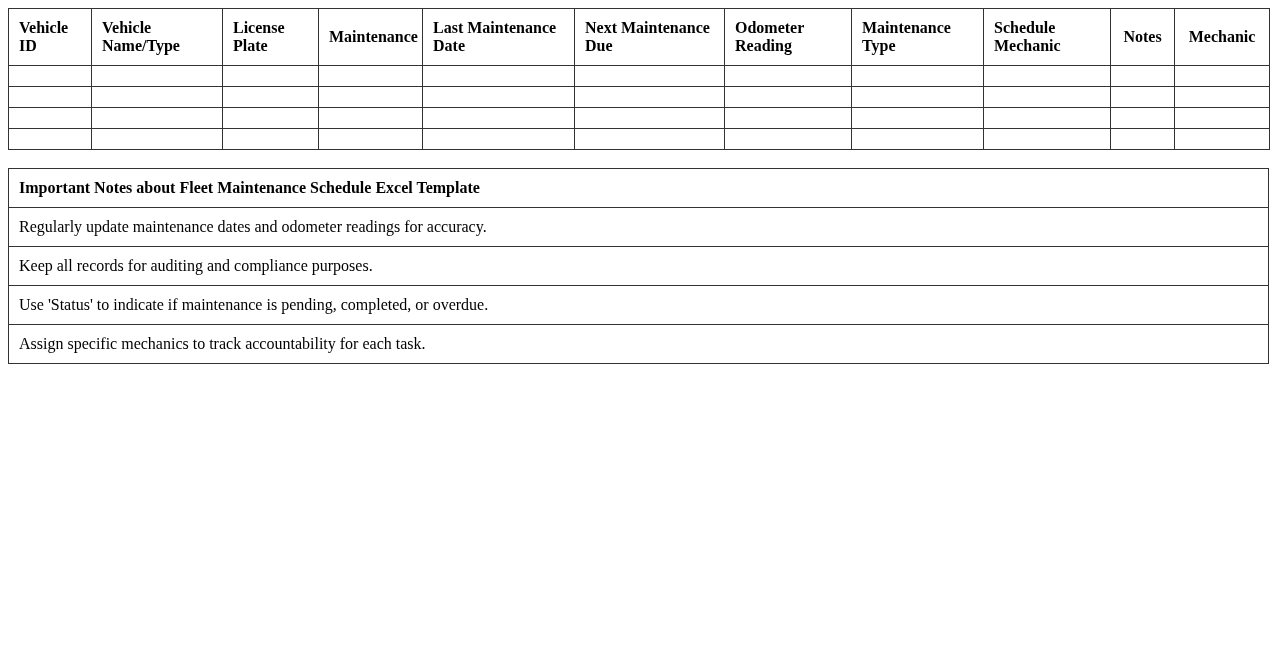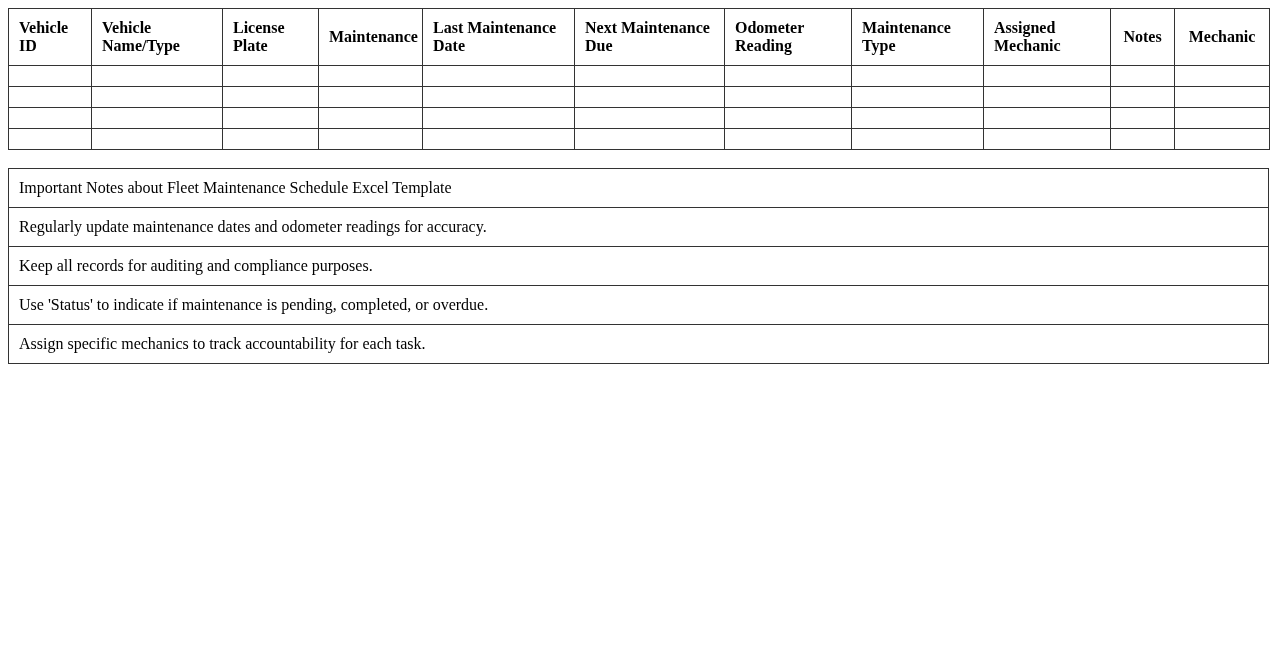--- a/index.html
+++ b/index.html
@@ -16,21 +16,21 @@
       font-weight: bold; text-align: left; vertical-align: middle;
       padding: 8px 10px; height: 40px; line-height: 18px; font-size: 16px;
     }
     .schedule th.center { text-align: center; }
     .schedule td { height: 20px; padding: 0; }
     .notes { margin-top: 18px; }
     .notes td {
       border: 1px solid #333333; padding: 0 10px; height: 38px;
       font-size: 16px; line-height: 18px; vertical-align: middle;
     }
-    .notes td.head { font-weight: normal; margin-left: 41px; }
+    .notes td.head { font-weight: bold; margin-left: 41px; }
   </style>
 </head>
 <body>
 
 <div class="wrap">
   <table class="schedule">
     <colgroup id="schedule-cols">
         <col style="width: 83px;">
         <col style="width: 131px;">
         <col style="width: 96px;">
@@ -46,21 +46,21 @@
     <thead>
       <tr>
         <th>Vehicle ID</th>
         <th>Vehicle Name/Type</th>
         <th>License Plate</th>
         <th class="center">Maintenance</th>
         <th>Last Maintenance Date</th>
         <th>Next Maintenance Due</th>
         <th>Odometer Reading</th>
         <th>Maintenance Type</th>
-        <th>Assigned Mechanic</th>
+        <th>Schedule Mechanic</th>
         <th class="center">Notes</th>
         <th class="center">Mechanic</th>
       </tr>
     </thead>
     <tbody id="schedule-body">
         <tr>
           <td></td>
           <td></td>
           <td></td>
           <td></td>

